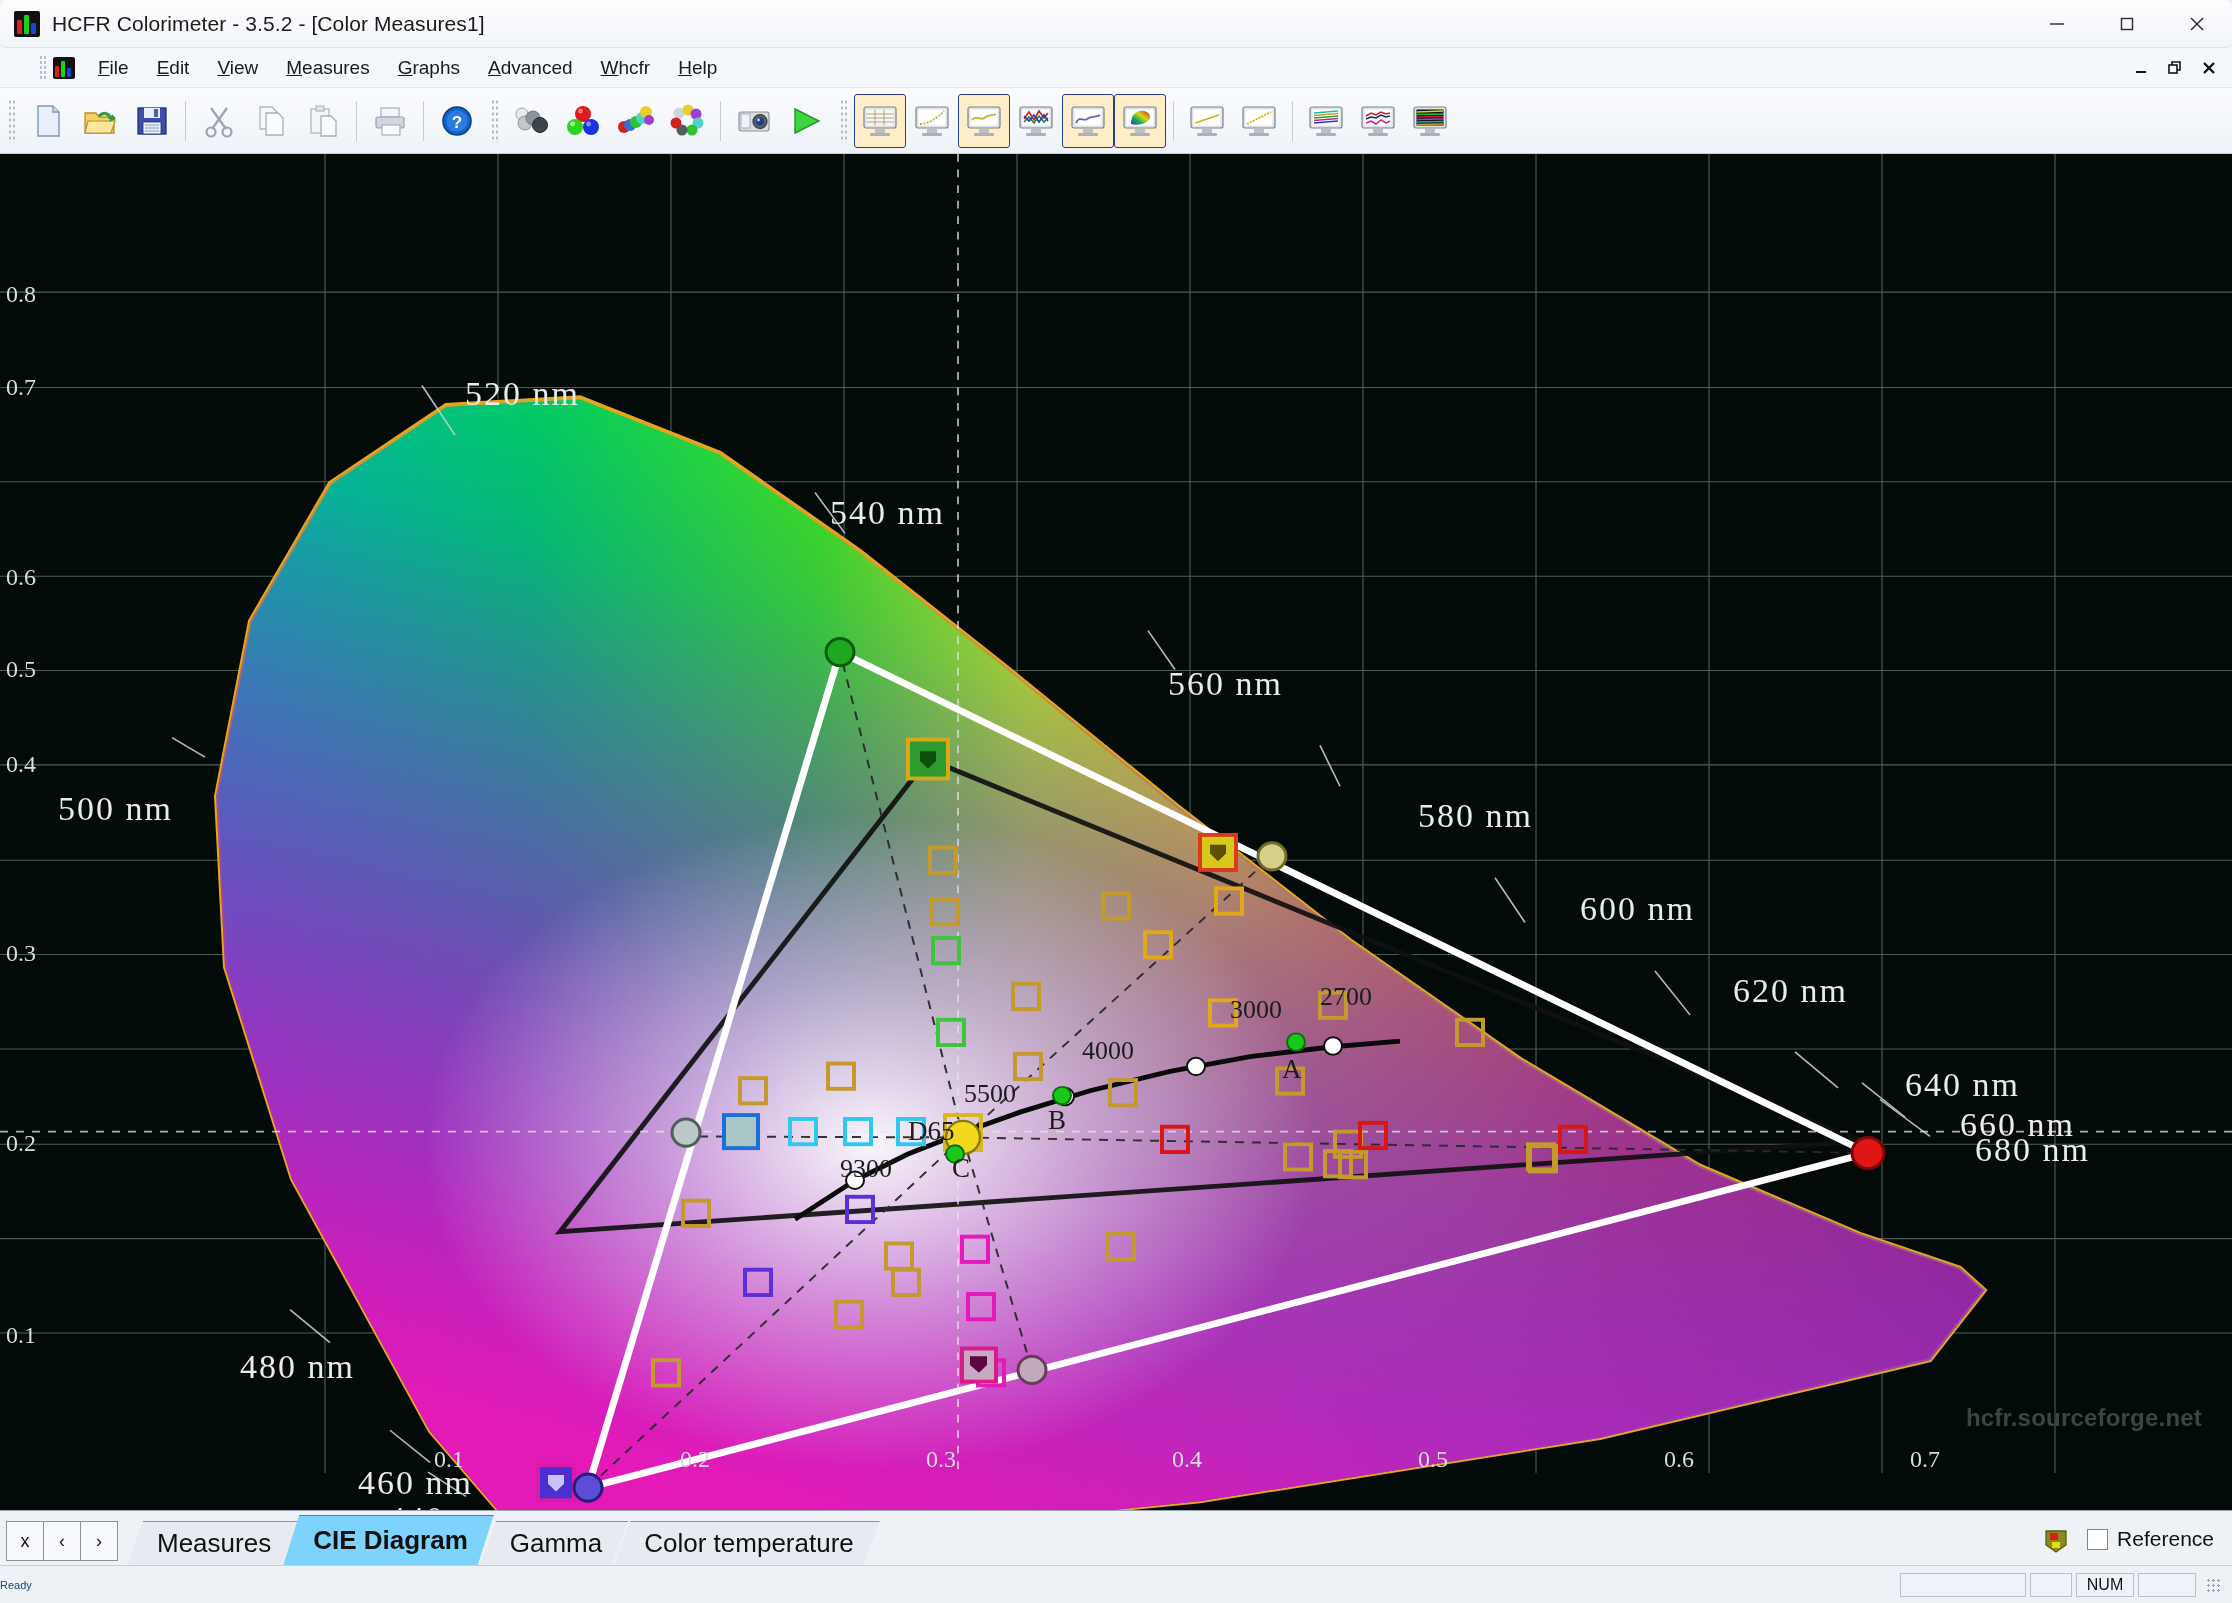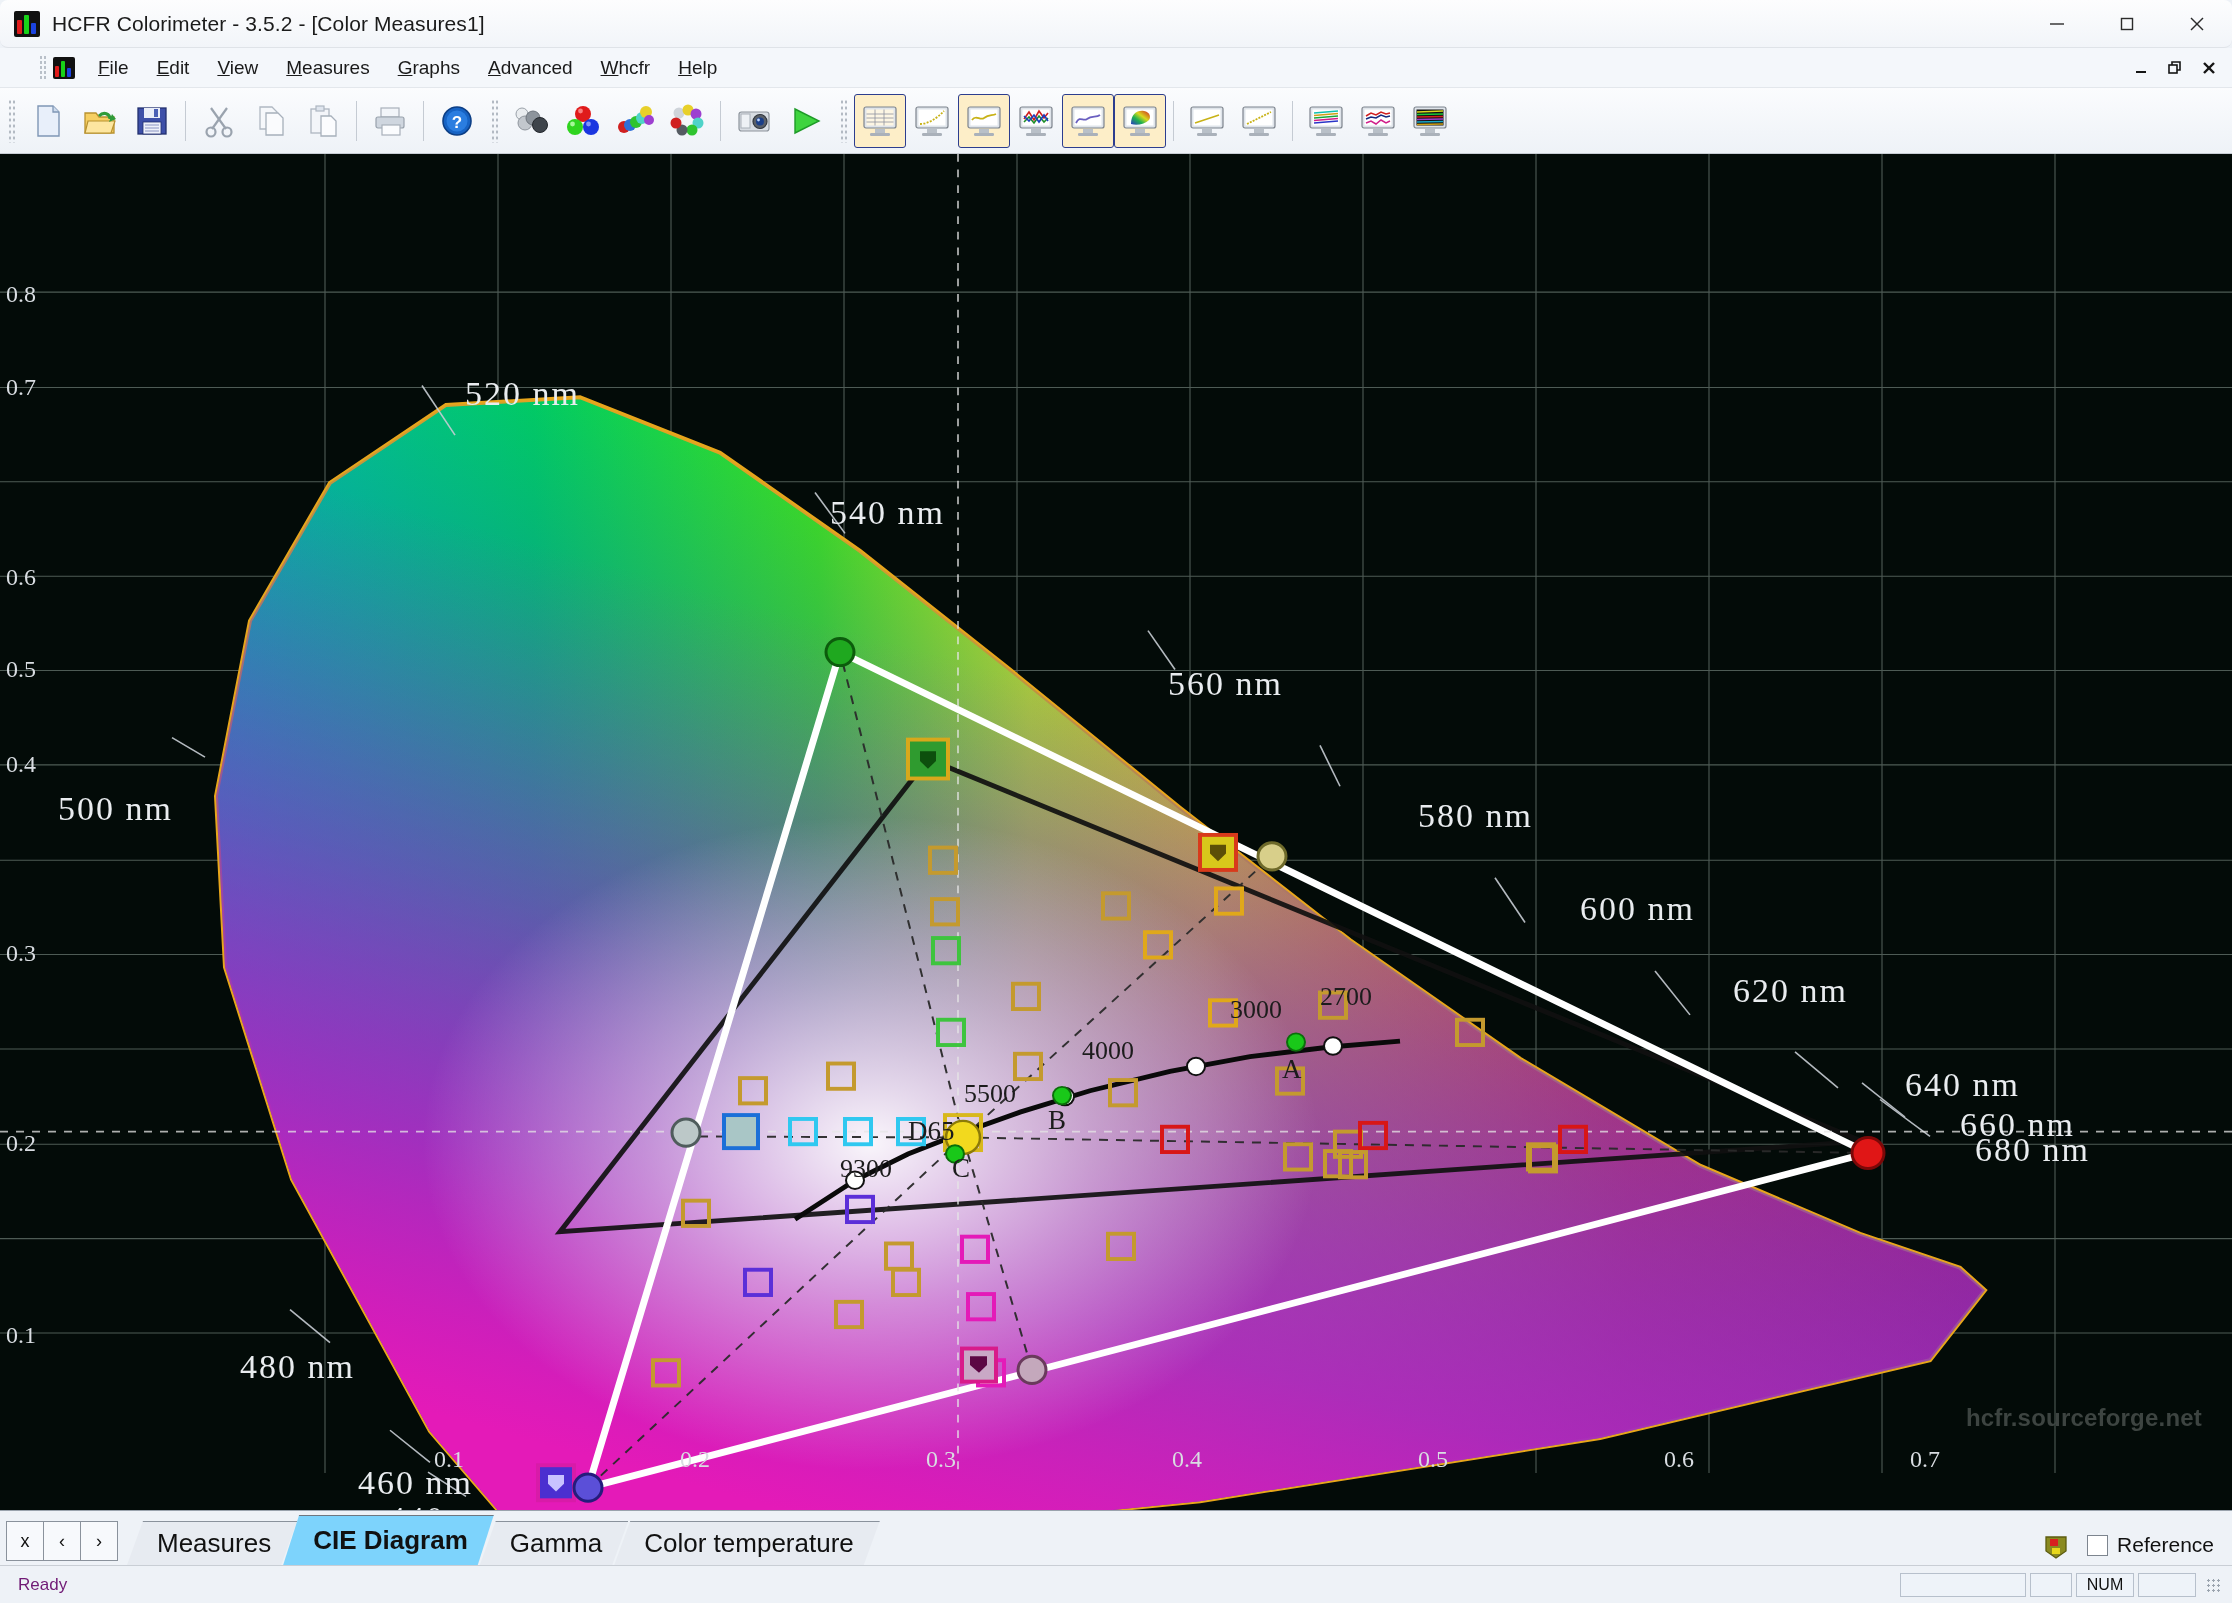--- a/index.html
+++ b/index.html
@@ -118,32 +118,32 @@
     position: relative; height: 44px; display: flex; align-items: center;
     padding: 0 26px 0 30px; font-size: 26px; color: #111;
     background: #e7ebf1; border-top: 1px solid #8a929c;
     margin-right: -14px;
     clip-path: polygon(16px 0, 100% 0, calc(100% - 16px) 100%, 0 100%);
   }
   .tab.active {
     background: #7dd3fc; font-weight: bold; height: 50px; z-index: 5;
     border-top: 1px solid #6f7780;
   }
-  .tab-right { position: absolute; right: 18px; bottom: 6px; display: flex; align-items: center; gap: 18px; }
+  .tab-right { position: absolute; right: 18px; bottom: 12px; display: flex; align-items: center; gap: 18px; }
   .ref-check { display: flex; align-items: center; gap: 9px; }
   .ref-box { width: 21px; height: 21px; border: 1px solid #7d858f; background: #fff; }
   .ref-label { font-size: 21px; color: #111; }
   .lock-icon { width: 26px; height: 28px; }
 
   
   .statusbar {
     height: 38px; background: #eef2f7; border-top: 1px solid #c9ced5;
     display: flex; align-items: center; flex: none; position: relative;
   }
-  .status-text { font-size: 17px; color: #701a75; margin-left: 18px; }
+  .status-text { font-size: 11px; color: #0c4a6e; margin-left: 0; }
   .status-panels { position: absolute; right: 12px; display: flex; align-items: center; gap: 4px; }
   .st-panel { height: 24px; border: 1px solid #b7c0cc; background: #eef3f9;
               display: flex; align-items: center; justify-content: center;
               font-size: 16px; color: #111; }
   .st-grip { width: 14px; height: 14px; margin-left: 6px;
              background-image: radial-gradient(#9aa3ae 1px, transparent 1.2px);
              background-size: 5px 5px; }
 </style>
 </head>
 <body>

